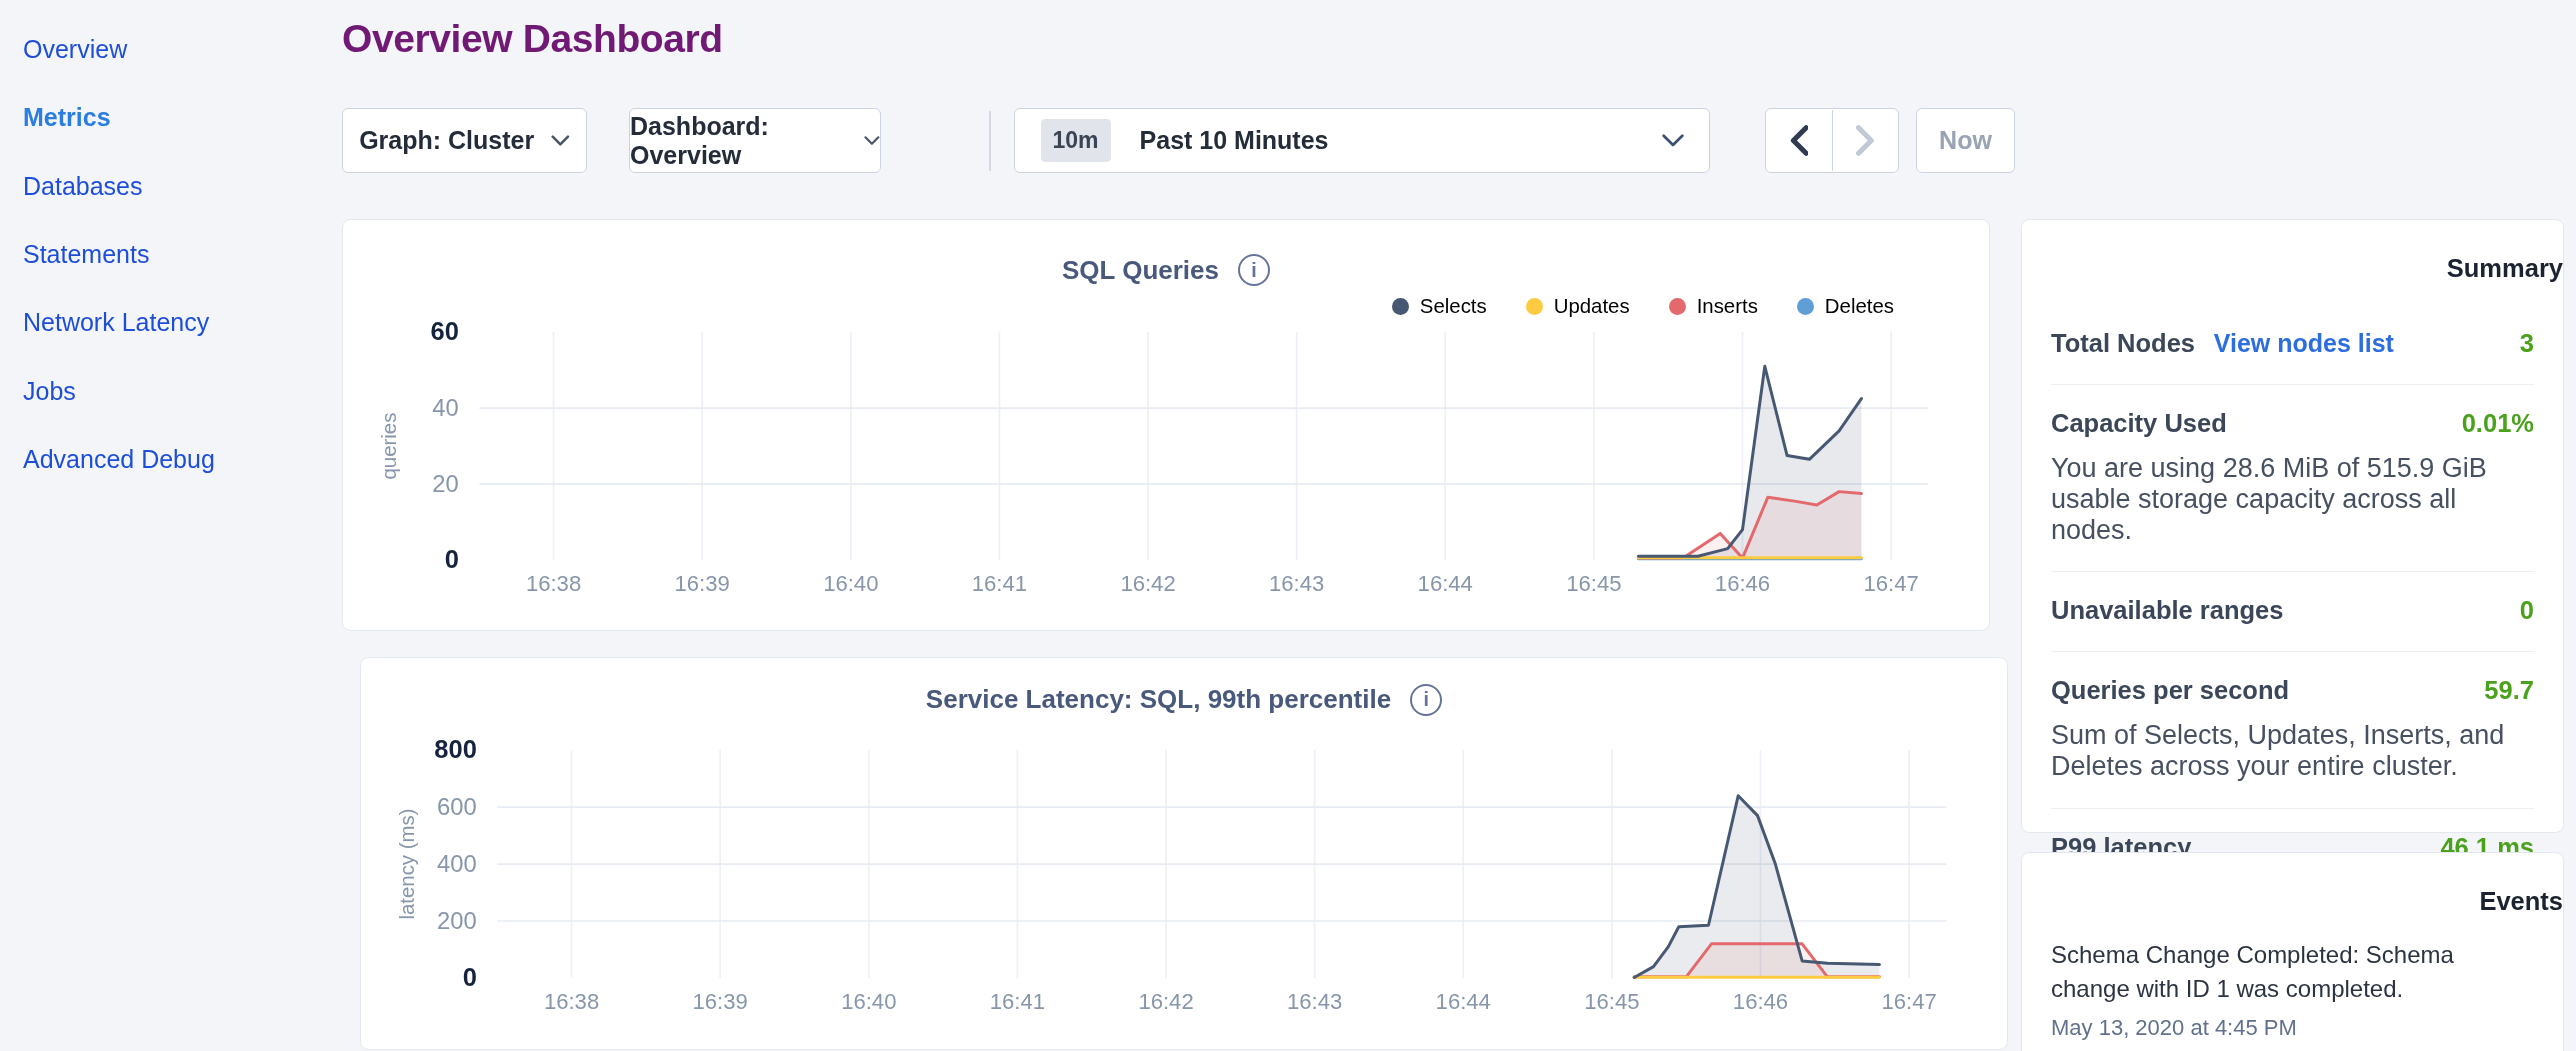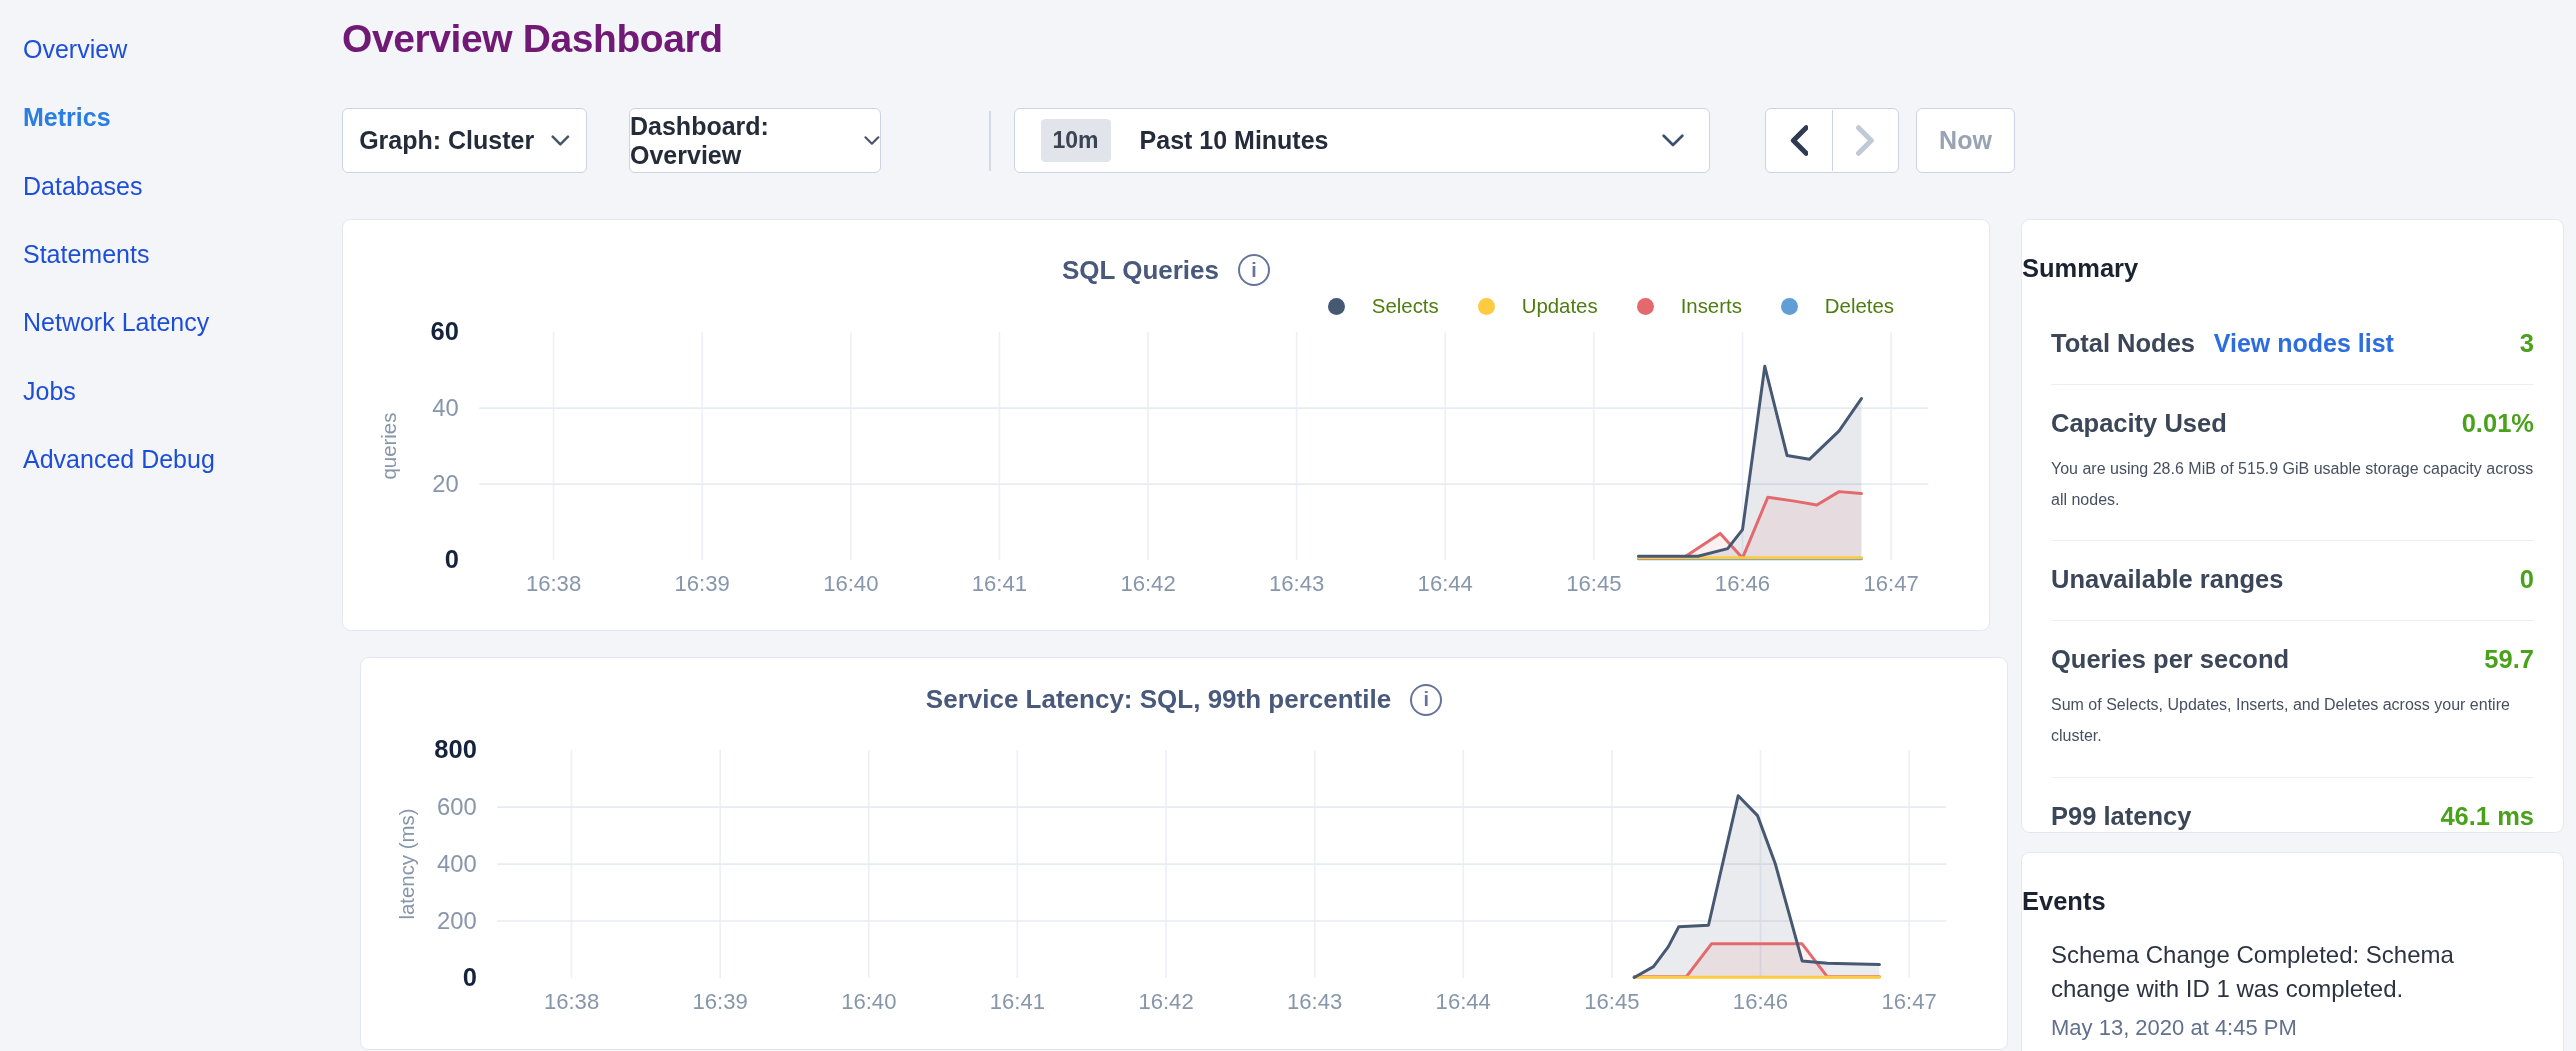--- a/index.html
+++ b/index.html
@@ -59,34 +59,34 @@
   .info-icon {
     width:32px; height:32px; border:2.6px solid #66749b; border-radius:50%;
     display:flex; align-items:center; justify-content:center;
     font-size:19.6px; font-weight:700; color:#66749b; font-style:normal; cursor:pointer;
   }
   .legend {
     position:absolute; right:95px; top:75px;
     display:flex; gap:39px; align-items:center;
   }
   .chart-card-2 .legend { top:56px; }
-  .legend-item { display:flex; align-items:center; gap:27px; font-size:20.4px; color:#4d7c0f; cursor:pointer; }
+  .legend-item { display:flex; align-items:center; gap:11px; font-size:20.4px; color:#000000; cursor:pointer; }
   .legend-item .dot { width:17px; height:17px; border-radius:50%; display:inline-block; }
   .plot-wrap { position:absolute; left:24px; top:100px; }
   .chart-card-2 .plot-wrap { top:80px; }
   
-  .panel-title { text-align:left; font-size:25.5px; font-weight:700; color:#1c2330; padding-top:34px; }
+  .panel-title { text-align:right; font-size:25.5px; font-weight:700; color:#1c2330; padding-top:34px; }
   .summary-rows { padding:22px 29px 0 29px; }
   .sum-row { padding:24px 0 25.5px 0; border-bottom:1.7px solid #eceef3; }
   .sum-row:last-child { border-bottom:none; }
   .sum-head { display:flex; align-items:baseline; }
   .sum-label { font-size:25.5px; font-weight:700; color:#3b4658; }
   .sum-link { font-size:25px; font-weight:700; color:#2c6de0; margin-left:18.7px; cursor:pointer; }
   .sum-value { margin-left:auto; font-size:25.5px; font-weight:700; color:#4aa11c; }
-  .sum-desc { margin-top:15.3px; font-size:16px; line-height:31px; color:#475060; }
+  .sum-desc { margin-top:15.3px; font-size:27px; line-height:31px; color:#475060; }
   
   .event-item { padding:22px 29px 0 29px; }
   .event-text { font-size:24px; line-height:34px; color:#2c3442; }
   .event-date { margin-top:8.5px; font-size:22px; color:#61708c; }
 </style>
 </head>
 <body>
 
 <nav class="sidebar">
   <div class="nav-item">Overview</div>

